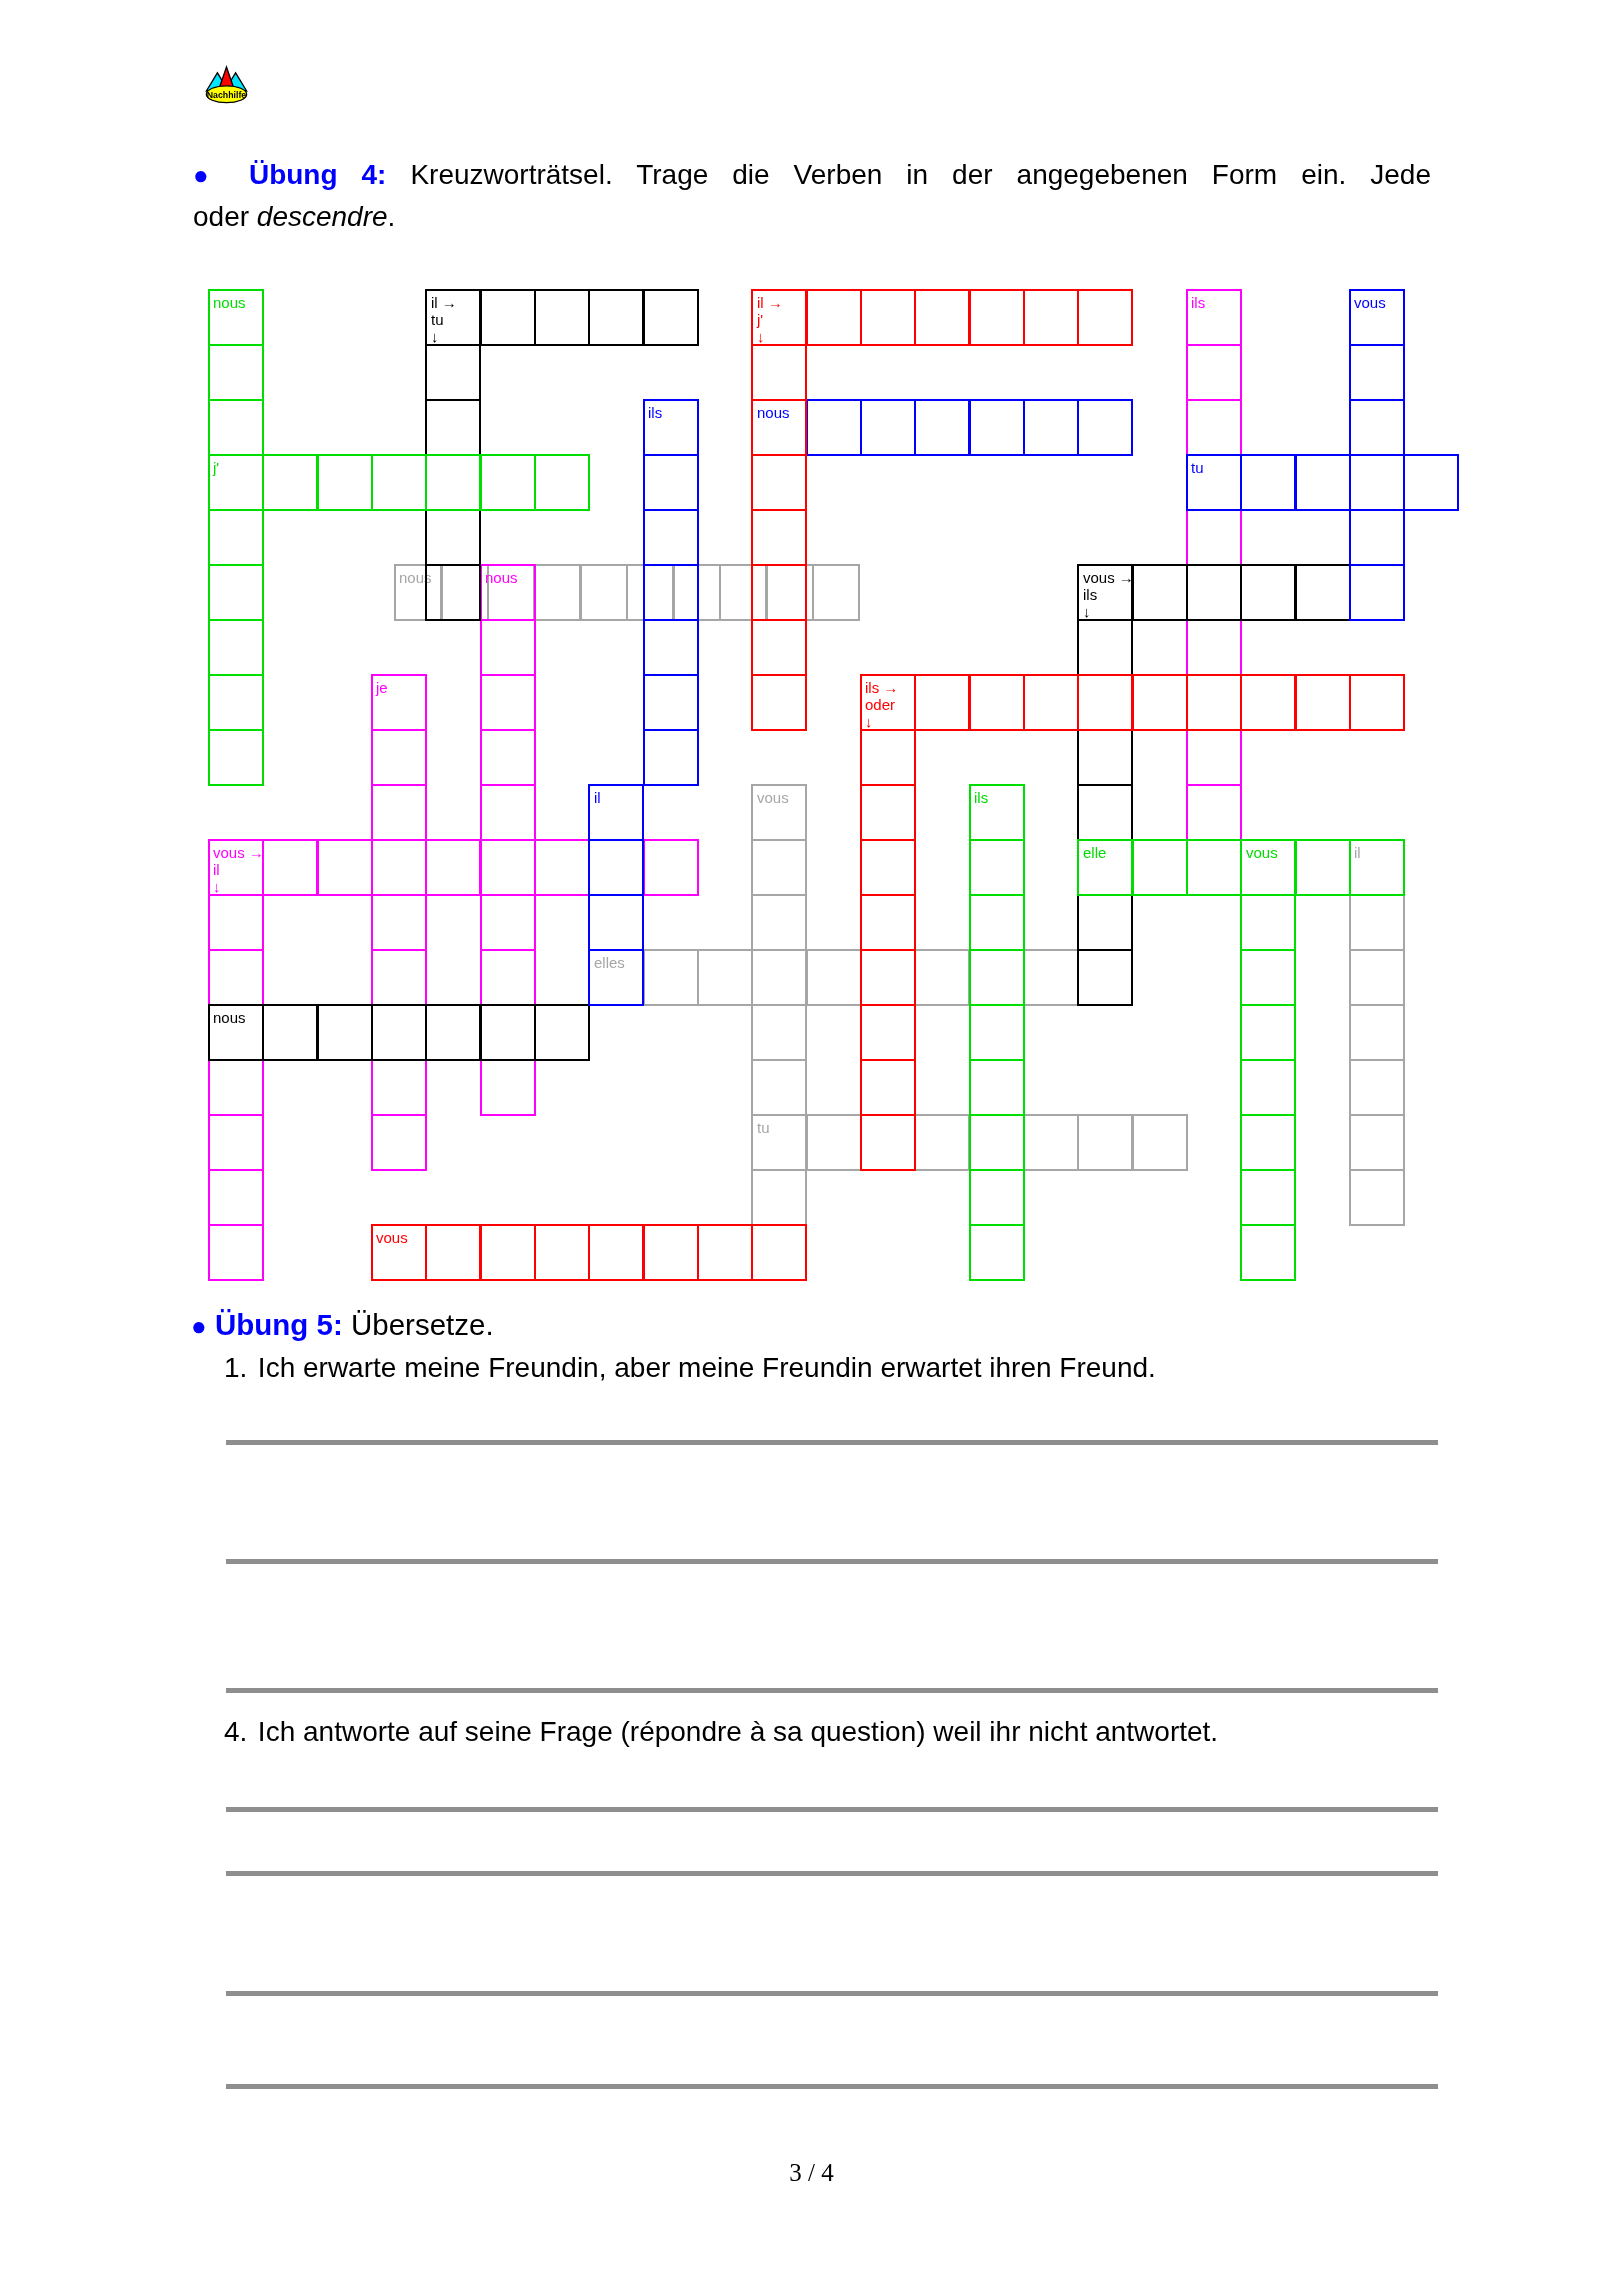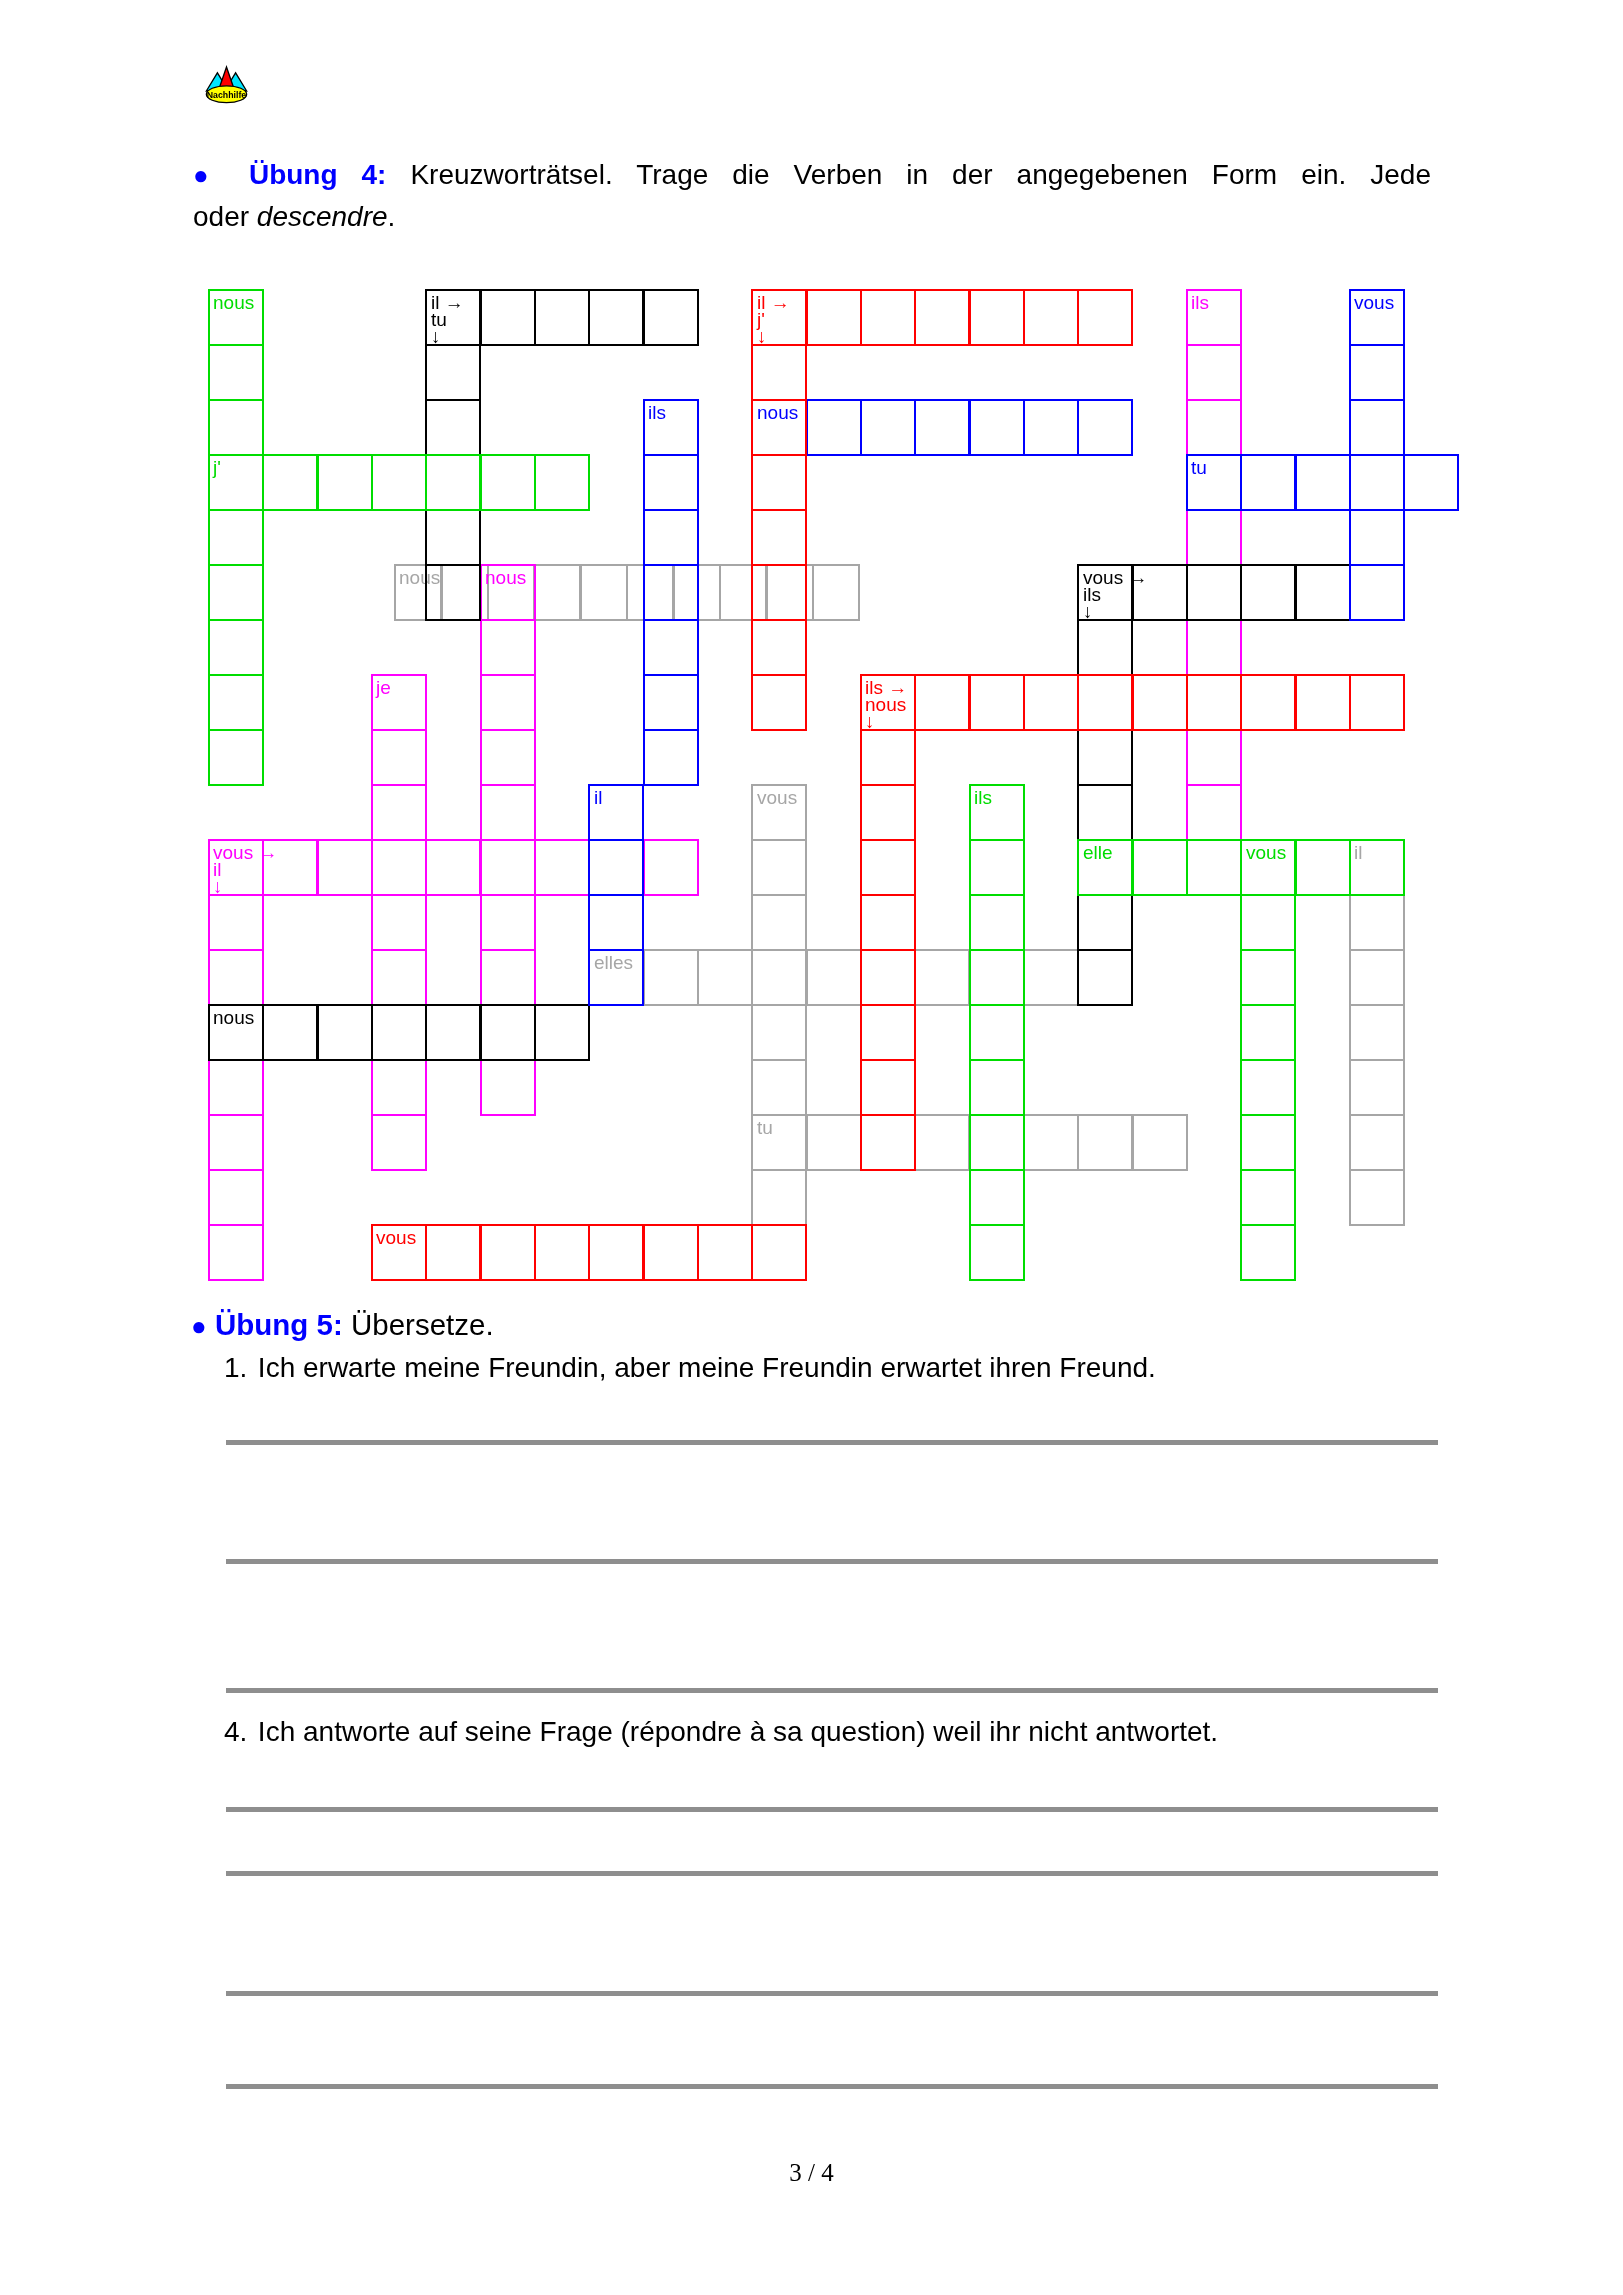--- a/index.html
+++ b/index.html
@@ -20,21 +20,21 @@
          font-size:28px; line-height:41px; }
   .jline { text-align:justify; text-align-last:justify; }
   .lline { text-align:left; }
   .blue-bold { color:#0000ff; font-weight:bold; }
   .bullet { color:#0000ff; font-size:26px; }
   .it { font-style:italic; }
   
   .board { position:absolute; left:0; top:0; width:1623px; height:1303px; }
   .cw-cell { position:absolute; box-sizing:border-box; border:2px solid #000;
              background:transparent; }
-  .cw-label { position:absolute; font-size:19px; line-height:17px;
+  .cw-label { position:absolute; font-size:15px; line-height:17px;
               white-space:pre; font-family:"Liberation Sans",sans-serif; }
   
   .ex5-head { position:absolute; left:191px; top:1308px; font-size:29.5px; }
   .item { position:absolute; left:224px; font-size:28px; white-space:nowrap; }
   .item .num { padding-right:10.5px; }
   .answer-line { position:absolute; left:226px; width:1212px; height:4.6px;
                  background:#8e8e8e; }
   
   .footer { position:absolute; left:0; top:2159px; width:100%;
             text-align:center; font-family:"Liberation Serif",serif;
@@ -302,21 +302,21 @@
       <div class="cw-cell" style="border-color: rgb(255, 0, 0); left: 914px; top: 674px; width: 56px; height: 57px;"></div>
       <div class="cw-cell" style="border-color: rgb(255, 0, 0); left: 969px; top: 674px; width: 56px; height: 57px;"></div>
       <div class="cw-cell" style="border-color: rgb(255, 0, 0); left: 1023px; top: 674px; width: 56px; height: 57px;"></div>
       <div class="cw-cell" style="border-color: rgb(255, 0, 0); left: 1077px; top: 674px; width: 56px; height: 57px;"></div>
       <div class="cw-cell" style="border-color: rgb(255, 0, 0); left: 1132px; top: 674px; width: 56px; height: 57px;"></div>
       <div class="cw-cell" style="border-color: rgb(255, 0, 0); left: 1186px; top: 674px; width: 56px; height: 57px;"></div>
       <div class="cw-cell" style="border-color: rgb(255, 0, 0); left: 1240px; top: 674px; width: 56px; height: 57px;"></div>
       <div class="cw-cell" style="border-color: rgb(255, 0, 0); left: 1295px; top: 674px; width: 56px; height: 57px;"></div>
       <div class="cw-cell" style="border-color: rgb(255, 0, 0); left: 1349px; top: 674px; width: 56px; height: 57px;"></div>
       <div class="cw-label" style="left: 865px; top: 679px; color: rgb(255, 0, 0);">ils →
-nous
+oder
 ↓</div>
       <div class="cw-cell" style="border-color: rgb(255, 0, 0); left: 860px; top: 674px; width: 56px; height: 57px;"></div>
       <div class="cw-cell" style="border-color: rgb(255, 0, 0); left: 860px; top: 729px; width: 56px; height: 57px;"></div>
       <div class="cw-cell" style="border-color: rgb(255, 0, 0); left: 860px; top: 784px; width: 56px; height: 57px;"></div>
       <div class="cw-cell" style="border-color: rgb(255, 0, 0); left: 860px; top: 839px; width: 56px; height: 57px;"></div>
       <div class="cw-cell" style="border-color: rgb(255, 0, 0); left: 860px; top: 894px; width: 56px; height: 57px;"></div>
       <div class="cw-cell" style="border-color: rgb(255, 0, 0); left: 860px; top: 949px; width: 56px; height: 57px;"></div>
       <div class="cw-cell" style="border-color: rgb(255, 0, 0); left: 860px; top: 1004px; width: 56px; height: 57px;"></div>
       <div class="cw-cell" style="border-color: rgb(255, 0, 0); left: 860px; top: 1059px; width: 56px; height: 57px;"></div>
       <div class="cw-cell" style="border-color: rgb(255, 0, 0); left: 860px; top: 1114px; width: 56px; height: 57px;"></div>

